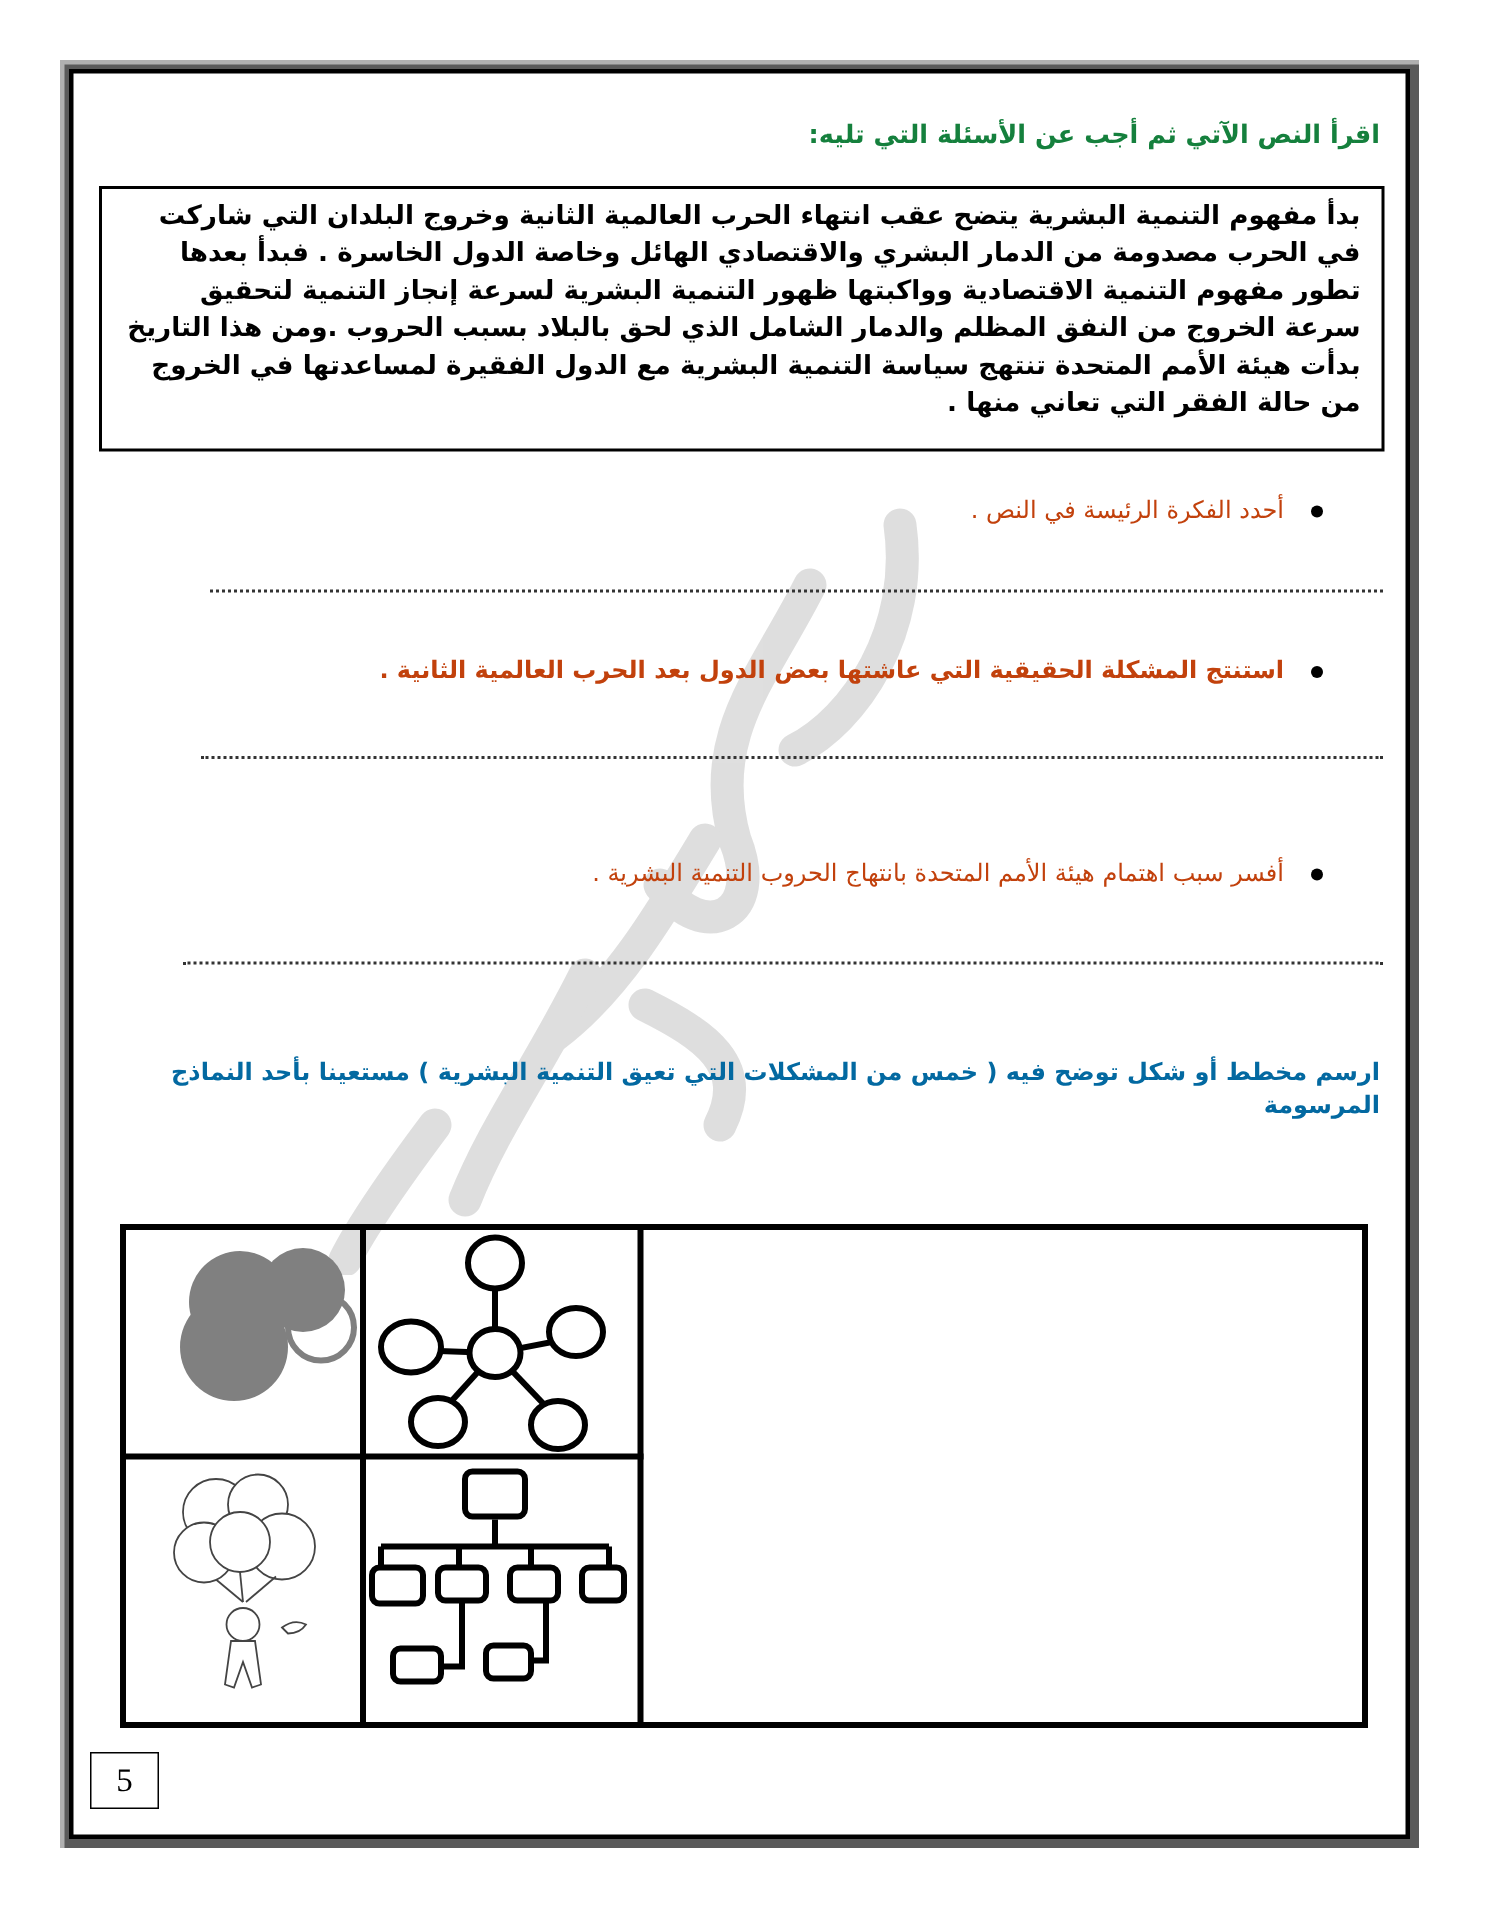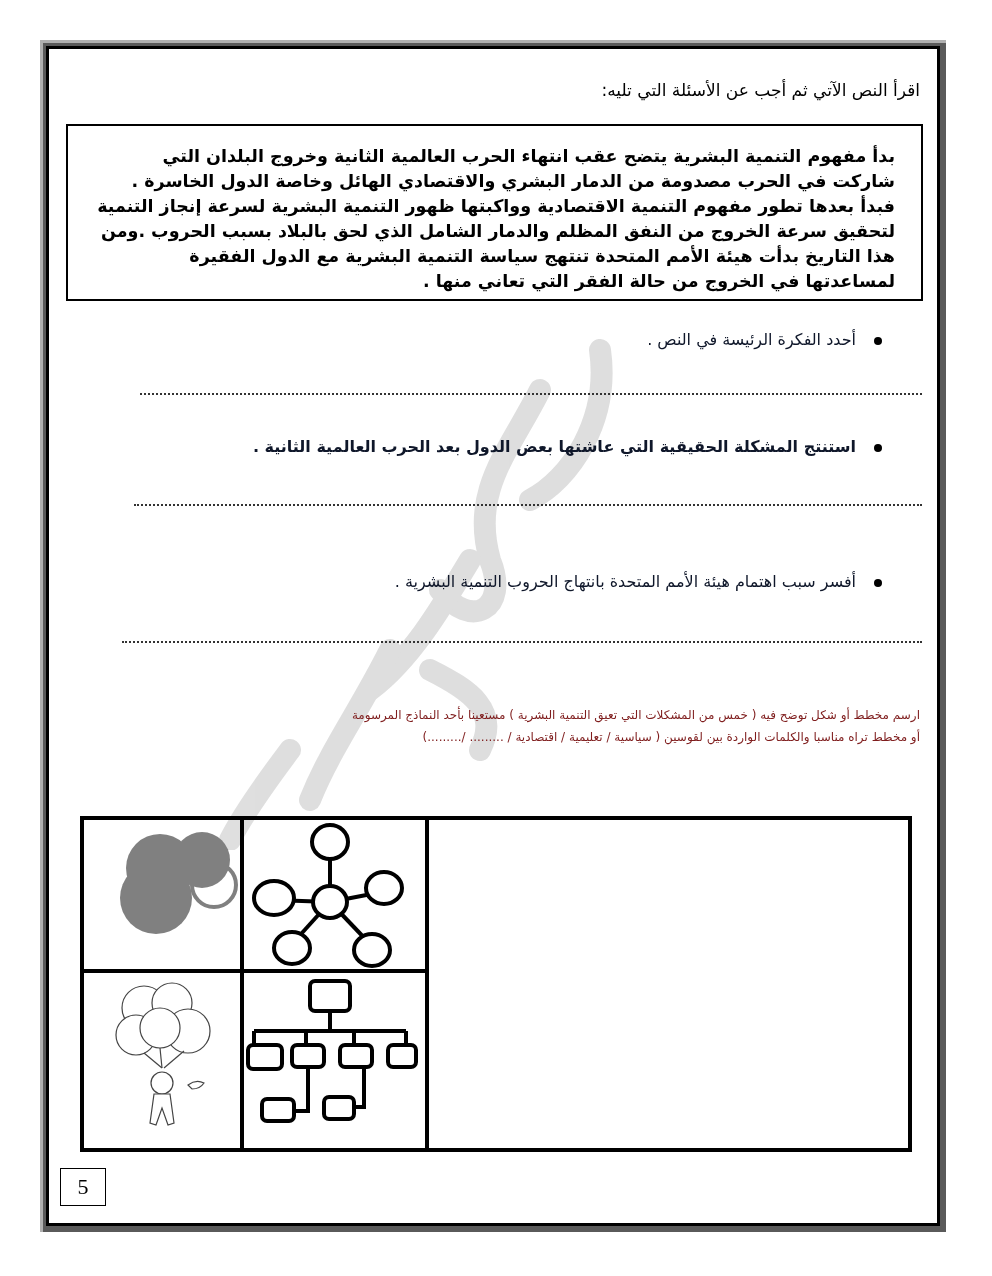--- a/index.html
+++ b/index.html
@@ -3,31 +3,31 @@
   <meta charset="utf-8">
   <style>
     html, body { margin: 0; padding: 0; background: #ffffff; }
     body { width: 992px; height: 1276px; position: relative; overflow: hidden; font-family: "DejaVu Sans", sans-serif; }
 
     .page-frame-outer { position: absolute; left: 40px; top: 40px; width: 906px; height: 1192px; background: #5a5a5a; border-top: 3px solid #b0b0b0; border-left: 3px solid #b0b0b0; box-sizing: border-box; }
     .page-frame-inner { position: absolute; left: 46px; top: 46px; width: 894px; height: 1180px; background: #ffffff; border: 3px solid #000; box-sizing: border-box; }
 
     .watermark { position: absolute; left: 170px; top: 330px; width: 520px; height: 520px; pointer-events: none; }
 
-    .instruction { position: absolute; right: 72px; top: 80px; direction: rtl; font-weight: normal; font-size: 17px; color: #000000; white-space: nowrap; }
+    .instruction { position: absolute; right: 72px; top: 80px; direction: rtl; font-weight: bold; font-size: 17px; color: #15803d; white-space: nowrap; }
 
     .passage-box { position: absolute; left: 66px; top: 124px; width: 857px; height: 177px; border: 2px solid #000; box-sizing: border-box; padding: 6px 14px 0 14px; }
-    .passage-text { direction: rtl; text-align: right; font-weight: bold; font-size: 17.5px; line-height: 25px; color: #000; margin: 12px; }
+    .passage-text { direction: rtl; text-align: right; font-weight: bold; font-size: 17.5px; line-height: 25px; color: #000; margin: 0; }
 
-    .question { position: absolute; right: 110px; direction: rtl; font-size: 16px; color: #0f172a; white-space: nowrap; }
+    .question { position: absolute; right: 110px; direction: rtl; font-size: 16px; color: #c2410c; white-space: nowrap; }
     .bullet { display: inline-block; width: 8px; height: 8px; background: #000; border-radius: 50%; margin-left: 18px; vertical-align: middle; }
 
     .answer-line { position: absolute; height: 0; border-bottom: 2px dotted #333; }
 
-    .task { position: absolute; right: 72px; top: 704px; direction: rtl; text-align: right; font-weight: normal; font-size: 12px; line-height: 22px; color: #7f1d1d; width: 860px; }
+    .task { position: absolute; right: 72px; top: 704px; direction: rtl; text-align: right; font-weight: bold; font-size: 16px; line-height: 22px; color: #0369a1; width: 860px; }
 
     .models-table { position: absolute; left: 80px; top: 816px; width: 832px; height: 336px; border: 4px solid #000; box-sizing: border-box; }
     .cell { position: absolute; box-sizing: border-box; }
     .vline { position: absolute; background: #000; width: 4px; }
     .hline { position: absolute; background: #000; height: 4px; }
 
     .page-number-box { position: absolute; left: 60px; top: 1168px; width: 46px; height: 38px; border: 1px solid #000; box-sizing: border-box; display: flex; align-items: center; justify-content: center; font-family: "Liberation Serif", serif; font-size: 22px; color: #000; }
   </style>
 </head>
 <body>
@@ -62,21 +62,20 @@
 </div>
 <div class="answer-line" style="left:134px; width:788px; top:504px;"></div>
 
 <div class="question" style="top:572px;">
   <span class="bullet"></span><span>أفسر سبب اهتمام  هيئة الأمم المتحدة بانتهاج الحروب التنمية البشرية .</span>
 </div>
 <div class="answer-line" style="left:122px; width:800px; top:641px;"></div>
 
 <div class="task">
   <div>ارسم مخطط أو شكل توضح فيه ( خمس من المشكلات التي تعيق التنمية البشرية ) مستعينا بأحد النماذج المرسومة</div>
-  <div>أو مخطط تراه مناسبا والكلمات الواردة بين لقوسين ( سياسية / تعليمية / اقتصادية / ......... /.........)</div>
 </div>
 
 <div class="models-table">
 
   <div class="vline" style="left:156px; top:0; height:328px;"></div>
   <div class="vline" style="left:341px; top:0; height:328px;"></div>
   <div class="hline" style="left:0; top:149px; width:345px;"></div>
 
   <div class="cell" style="left:0; top:0; width:156px; height:149px;">
     <svg width="156" height="149" viewBox="0 0 156 149">

